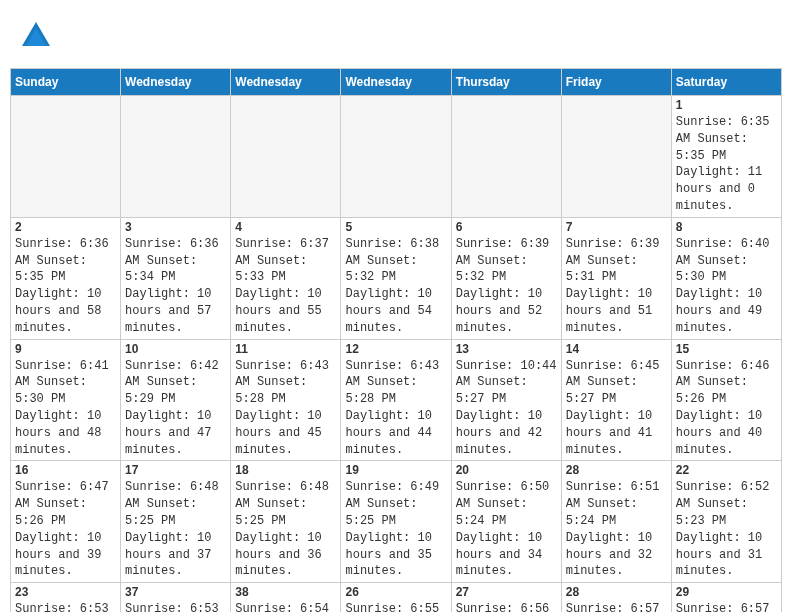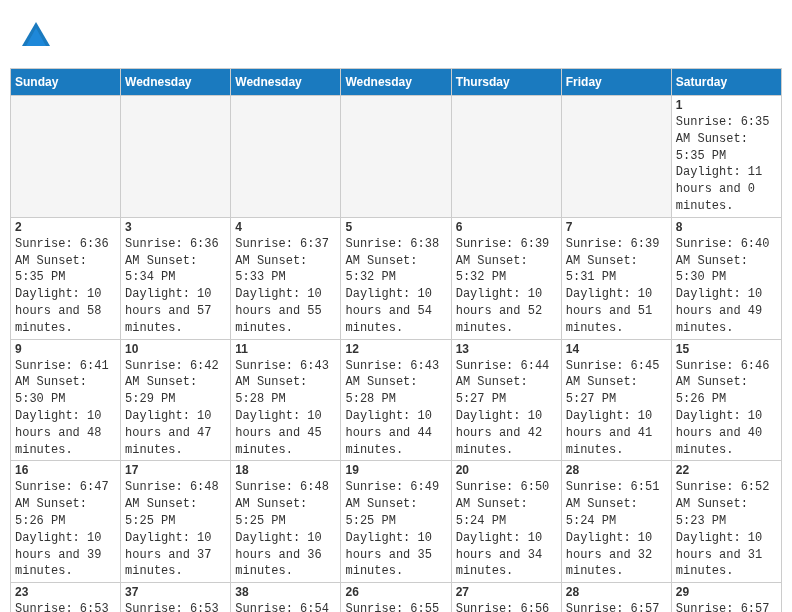--- a/index.html
+++ b/index.html
@@ -202,21 +202,21 @@
 Daylight: 10 hours and 45 minutes.</div>
         </td>
         <td>
           <span class="day-number">12</span>
           <div class="day-info">Sunrise: 6:43 AM
 Sunset: 5:28 PM
 Daylight: 10 hours and 44 minutes.</div>
         </td>
         <td>
           <span class="day-number">13</span>
-          <div class="day-info">Sunrise: 6:44 AM
+          <div class="day-info">Sunrise: 10:44 AM
 Sunset: 5:27 PM
 Daylight: 10 hours and 42 minutes.</div>
         </td>
         <td>
           <span class="day-number">14</span>
           <div class="day-info">Sunrise: 6:45 AM
 Sunset: 5:27 PM
 Daylight: 10 hours and 41 minutes.</div>
         </td>
         <td>

